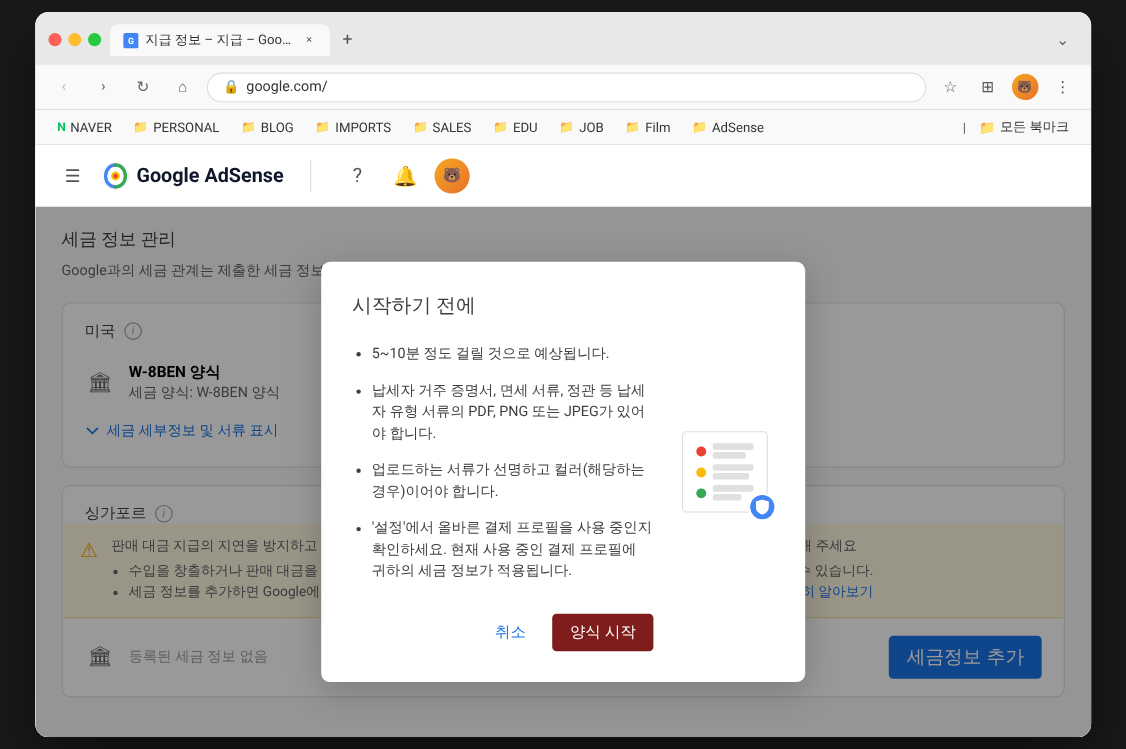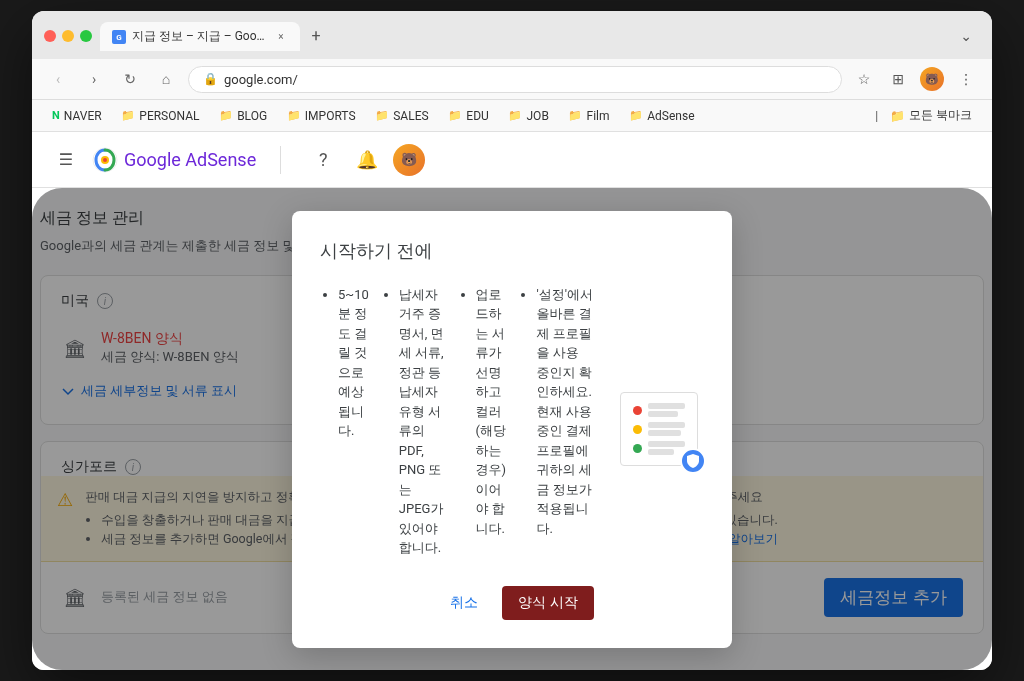--- a/index.html
+++ b/index.html
@@ -256,22 +256,22 @@
 
     .adsense-logo {
       display: flex;
       align-items: center;
       gap: 6px;
       margin-right: 24px;
     }
 
     .logo-text {
       font-size: 18px;
-      color: #6d28d9;
-      font-weight: 400;
+      color: #0f172a;
+      font-weight: 700;
     }
 
     .header-divider {
       width: 1px;
       height: 28px;
       background: #ddd;
       margin-right: 24px;
     }
 
     .header-title {
@@ -306,26 +306,25 @@
       display: flex;
       align-items: center;
       justify-content: center;
       font-size: 13px;
       color: white;
       cursor: pointer;
     }
 
     
     .main-content {
-      padding: 20px 8px;
+      padding: 20px 24px;
       background: #f8f9fa;
       flex: 1;
       overflow-y: auto;
       position: relative;
-      border-radius: 30px;
     }
 
     .section-title {
       font-size: 16px;
       font-weight: 500;
       color: #3c4043;
       margin-bottom: 8px;
     }
 
     .section-desc {
@@ -386,22 +385,22 @@
       height: 28px;
       display: flex;
       align-items: center;
       justify-content: center;
       font-size: 18px;
       color: #5f6368;
     }
 
     .card-form-name {
       font-size: 14px;
-      color: #ef4444;
-      font-weight: 400;
+      color: #000000;
+      font-weight: 700;
     }
 
     .card-form-type {
       font-size: 13px;
       color: #5f6368;
     }
 
     .card-link {
       display: flex;
       align-items: center;
@@ -523,22 +522,22 @@
       font-size: 18px;
       font-weight: 500;
       color: #3c4043;
       margin-bottom: 22px;
     }
 
     .modal-list {
       list-style: disc;
       padding-left: 18px;
       display: flex;
-      flex-direction: row;
-      gap: 30px;
+      flex-direction: column;
+      gap: 14px;
     }
 
     .modal-list li {
       font-size: 13px;
       color: #3c4043;
       line-height: 1.5;
     }
 
     .modal-actions {
       display: flex;

